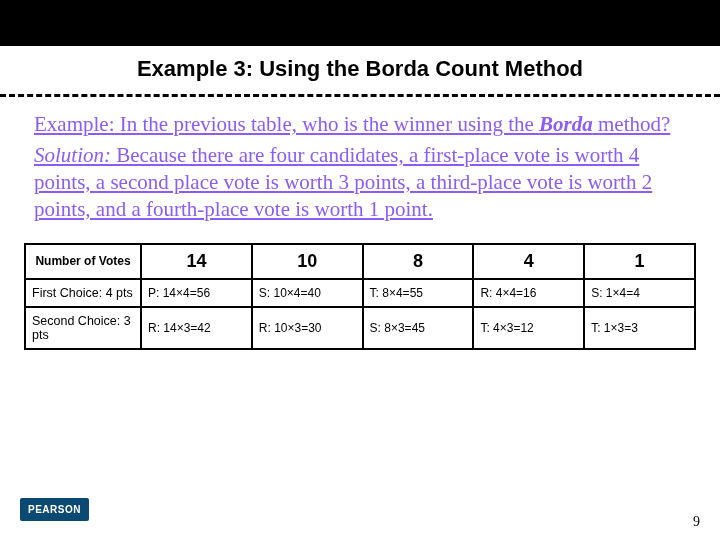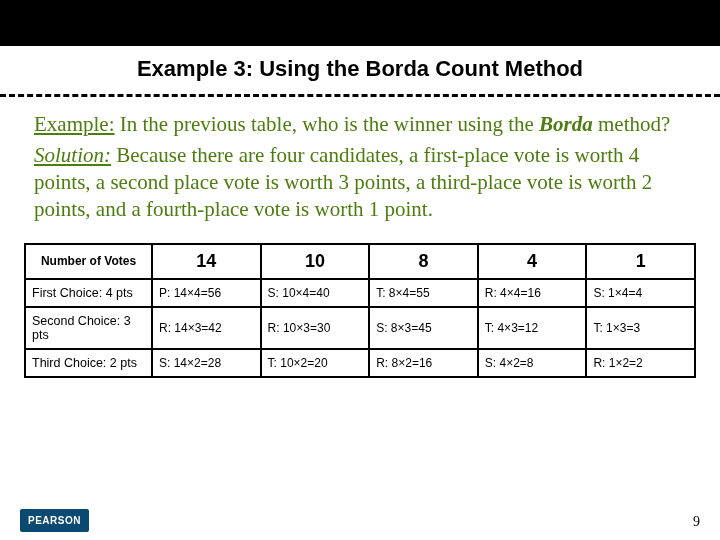--- a/index.html
+++ b/index.html
@@ -26,21 +26,22 @@
   .dashes {
     border: none;
     border-top: 3px dashed #000;
     margin: 4px 0 10px 0;
   }
   .body-text {
     font-family: "Times New Roman", Times, serif;
     font-size: 21px;
     line-height: 1.28;
     padding: 4px 34px 10px 34px;
-    color: #4d7c0f;
+    color: #8b5cf6;
+    text-decoration: underline;
   }
   .body-text p { margin-bottom: 4px; }
   .u { text-decoration: underline; }
   .i { font-style: italic; }
   .b { font-weight: bold; }
   .tbl-wrap { padding: 6px 24px 0 24px; }
   table {
     border-collapse: collapse;
     width: 100%;
     table-layout: fixed;
@@ -49,36 +50,36 @@
     border: 2px solid #000;
     font-size: 12px;
     padding: 6px 6px;
     text-align: left;
     vertical-align: middle;
     font-family: Arial, Helvetica, sans-serif;
   }
   th.hdr-label {
     text-align: center;
     font-weight: bold;
-    width: 127px;
+    width: 116px;
   }
   th.hdr-num {
     text-align: center;
     font-weight: bold;
     font-size: 18px;
     margin-left: 26px;
   }
   td.row-label {
     font-size: 12.5px;
     margin-top: 20px;
   }
   .footer {
     position: absolute;
     left: 0;
-    bottom: 8px;
+    bottom: 19px;
     width: 100%;
     display: flex;
     align-items: center;
     padding: 0 20px;
   }
   .logo {
     background: #0a4a72;
     color: #fff;
     font-size: 10px;
     font-weight: bold;
@@ -140,28 +141,20 @@
         <td>S: 1×4=4</td>
       </tr>
       <tr>
         <td class="row-label">Second Choice: 3 pts</td>
         <td>R: 14×3=42</td>
         <td>R: 10×3=30</td>
         <td>S: 8×3=45</td>
         <td>T: 4×3=12</td>
         <td>T: 1×3=3</td>
       </tr>
-      <tr>
-        <td class="row-label">Third Choice: 2 pts</td>
-        <td>S: 14×2=28</td>
-        <td>T: 10×2=20</td>
-        <td>R: 8×2=16</td>
-        <td>S: 4×2=8</td>
-        <td>R: 1×2=2</td>
-      </tr>
     </tbody>
   </table>
 </div>
 
 <div class="footer">
   <div class="logo">PEARSON</div>
 </div>
 <div class="page-num">9</div>
 
 </body></html>

